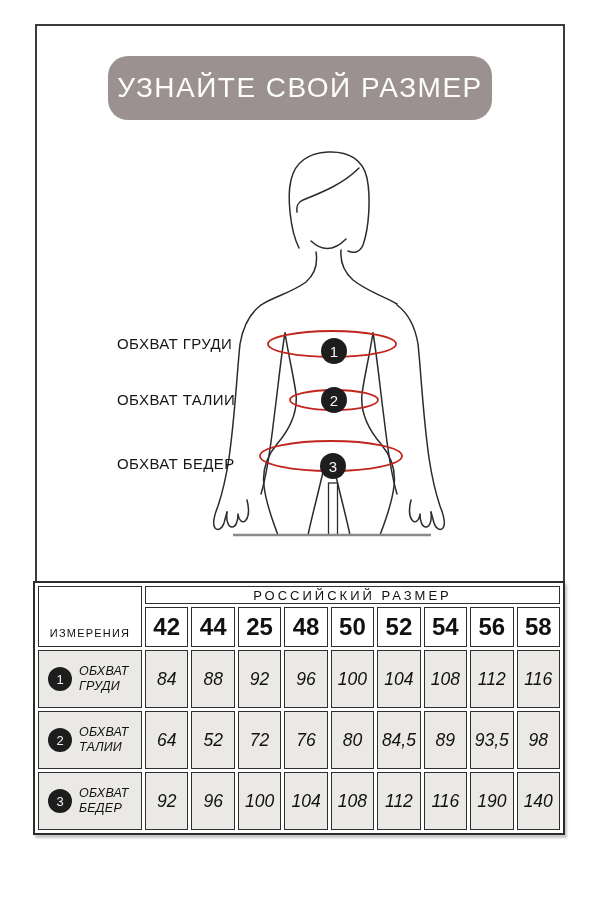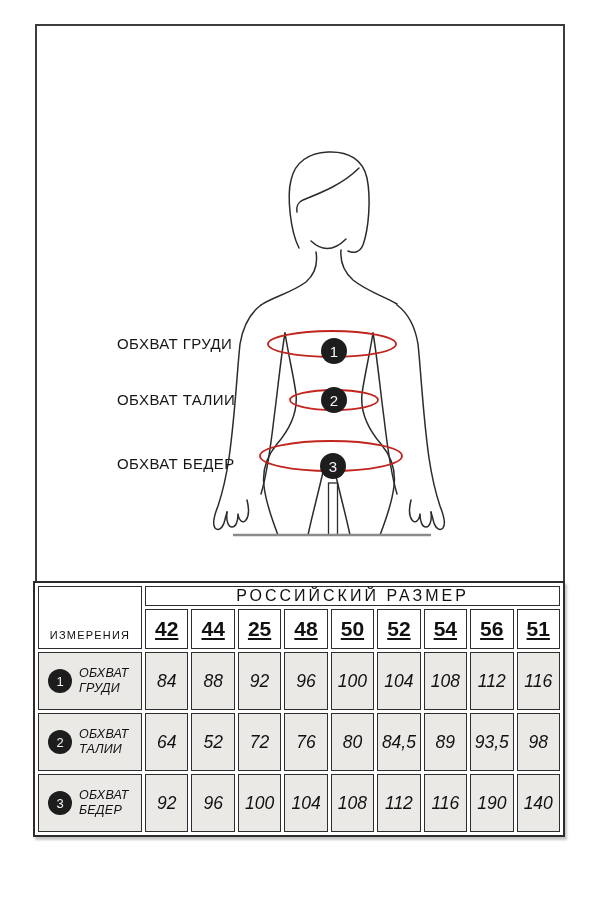--- a/index.html
+++ b/index.html
@@ -12,35 +12,38 @@
   .fig-svg{position:absolute;left:37px;top:26px;}
   .measure-label{position:absolute;left:117px;font-size:15px;letter-spacing:.4px;color:#161616;white-space:nowrap;}
   .marker{position:absolute;width:26px;height:26px;border-radius:50%;background:#1d1d1d;color:#f5f5f5;
           display:flex;align-items:center;justify-content:center;font-size:15px;}
   
   .table-wrap{position:absolute;left:33px;top:581px;width:532px;box-sizing:border-box;
               background:#fff;border:2px solid #2c2c2c;box-shadow:2px 3px 2px rgba(0,0,0,.22);}
   table{width:100%;border-collapse:separate;border-spacing:3px;table-layout:fixed;}
   td{border:1px solid #2e2e2e;text-align:center;vertical-align:middle;padding:0;background:#fff;}
   .col-meas{width:104px;}
-  .th-group{height:16px;font-size:16px;letter-spacing:3px;}
-  .th-size{height:38px;font-size:21px;font-weight:bold;text-decoration:underline;}
+  .th-group{height:16px;font-size:13px;letter-spacing:3px;}
+  .th-size{height:38px;font-size:24px;font-weight:bold;}
   .th-meas{font-size:11px;letter-spacing:1.2px;vertical-align:bottom;padding-bottom:7px;}
   .data-row td{height:56px;background:#ebe9e6;font-style:italic;font-size:17.5px;}
   .label-cell{display:flex;align-items:center;justify-content:flex-start;padding-left:9px;gap:7px;}
   .row-dot{width:24px;height:24px;border-radius:50%;background:#1d1d1d;color:#f5f5f5;flex:0 0 24px;
            display:flex;align-items:center;justify-content:center;font-size:13px;font-style:normal;}
   .row-label{font-style:italic;font-size:12.5px;line-height:1.2;text-align:left;width:60px;letter-spacing:.2px;}
 </style>
 </head>
 <body>
 
 <div class="page">
   <div class="frame"></div>
 
+  <div class="pill">
+    <span class="pill-title">УЗНАЙТЕ СВОЙ РАЗМЕР</span>
+  </div>
 
   <svg class="fig-svg" width="526" height="540" viewBox="0 0 526 540">
     <g fill="none" stroke="#2b2b2b" stroke-width="1.5" stroke-linecap="round">
 
       <path d="M 262 222 C 253 204, 250 170, 254 154 C 258 136, 272 127, 291 126 C 312 125, 326 134, 330 152 C 334 172, 332 202, 326 219 C 323 226, 317 228, 311 225"></path>
       <path d="M 322 142 C 306 158, 286 166, 266 174 C 261 176, 259 181, 260 186"></path>
 
       <path d="M 274 215 Q 291 231 309 213"></path>
 
       <path d="M 279 226 C 281 238, 278 248, 269 256 C 254 267, 236 271, 224 279"></path>
@@ -102,21 +105,21 @@
       </tr>
       <tr>
         <td class="th-size">42</td>
         <td class="th-size">44</td>
         <td class="th-size">25</td>
         <td class="th-size">48</td>
         <td class="th-size">50</td>
         <td class="th-size">52</td>
         <td class="th-size">54</td>
         <td class="th-size">56</td>
-        <td class="th-size">51</td>
+        <td class="th-size">58</td>
       </tr>
       <tr class="data-row">
         <td>
           <div class="label-cell">
             <span class="row-dot">1</span>
             <span class="row-label">ОБХВАТ ГРУДИ</span>
           </div>
         </td>
         <td>84</td>
         <td>88</td>

